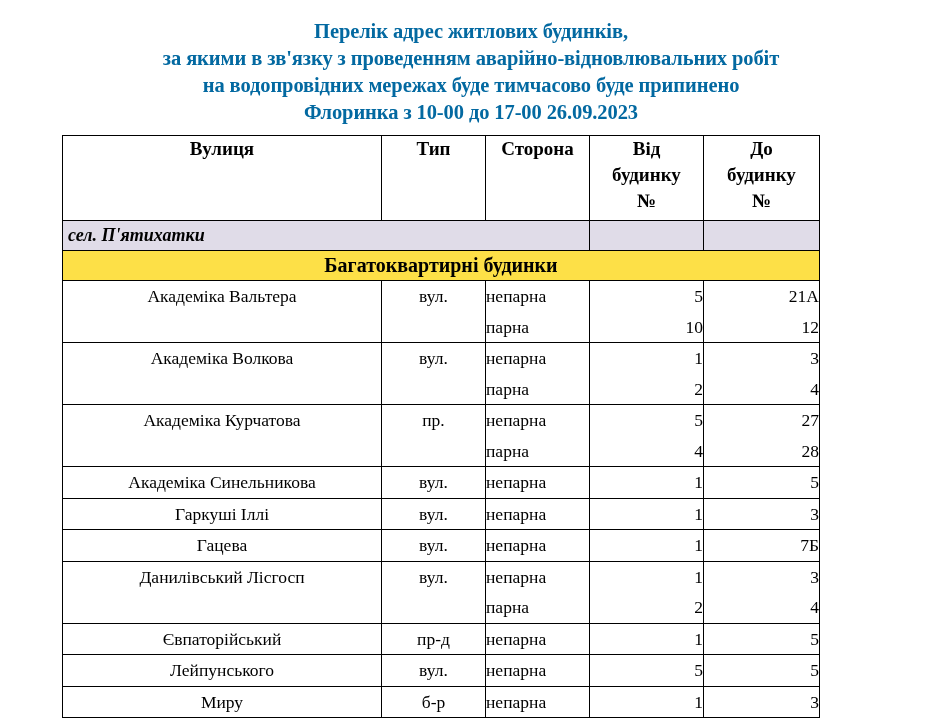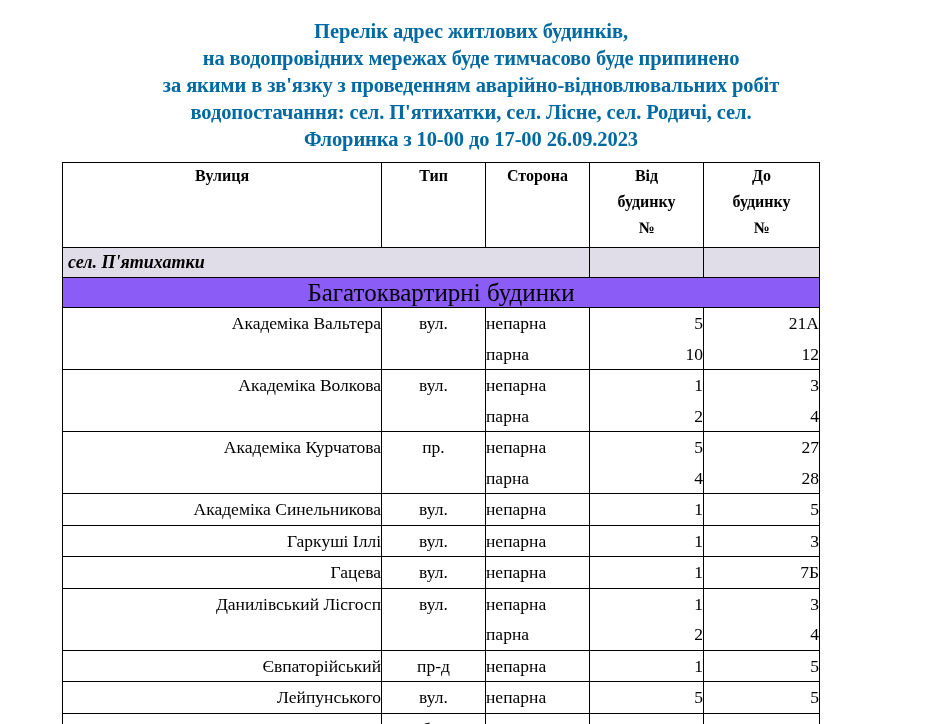--- a/index.html
+++ b/index.html
@@ -66,61 +66,61 @@
     vertical-align: top;
     background: #ffffff;
   }
 
   
   thead th {
     height: 84px;
     text-align: center;
     vertical-align: middle;
     font-weight: bold;
-    font-size: 16px;
+    font-size: 19px;
     line-height: 26px;
     padding: 0 4px;
   }
 
   
   tr.sect-locality td {
     background: #e0dce8;
     height: 29px;
     font-weight: bold;
     font-size: 18px;
     line-height: 29px;
     vertical-align: middle;
   }
   tr.sect-locality td.lbl {
     text-align: left;
     padding-left: 5px;
     font-style: italic;
   }
   tr.sect-kind td {
-    background: #8b5cf6;
+    background: #fde047;
     height: 29px;
-    font-weight: normal;
-    font-size: 25px;
+    font-weight: bold;
+    font-size: 20px;
     line-height: 29px;
     text-align: center;
     vertical-align: middle;
   }
 
   
   tr.data td {
     height: 30px;
     font-size: 17.5px;
     line-height: 30px;
     font-weight: normal;
   }
   tr.data.two-line td {
     height: 61px;
   }
   td.street {
-    text-align: right;
+    text-align: center;
     padding-left: 7px;
     vertical-align: top;
     border-radius: 30px;
   }
   td.type {
     text-align: center;
     padding-left: 7px;
     vertical-align: top;
   }
   td.side {
@@ -141,23 +141,22 @@
   }
   .sub.blank { visibility: hidden; }
 </style>
 </head>
 <body>
 
 <div class="page">
 
   <div class="title-block">
     <div class="title-line">Перелік адрес житлових будинків,</div>
+    <div class="title-line">за якими в зв'язку з проведенням аварійно-відновлювальних робіт</div>
     <div class="title-line">на водопровідних мережах буде тимчасово буде припинено</div>
-    <div class="title-line">за якими в зв'язку з проведенням аварійно-відновлювальних робіт</div>
-    <div class="title-line">водопостачання: сел. П'ятихатки, сел. Лісне, сел. Родичі, сел.</div>
     <div class="title-line">Флоринка з 10-00 до 17-00 26.09.2023</div>
   </div>
 
   <div class="table-wrap">
     <table class="addr">
       <colgroup>
         <col class="c-street">
         <col class="c-type">
         <col class="c-side">
         <col class="c-from">

